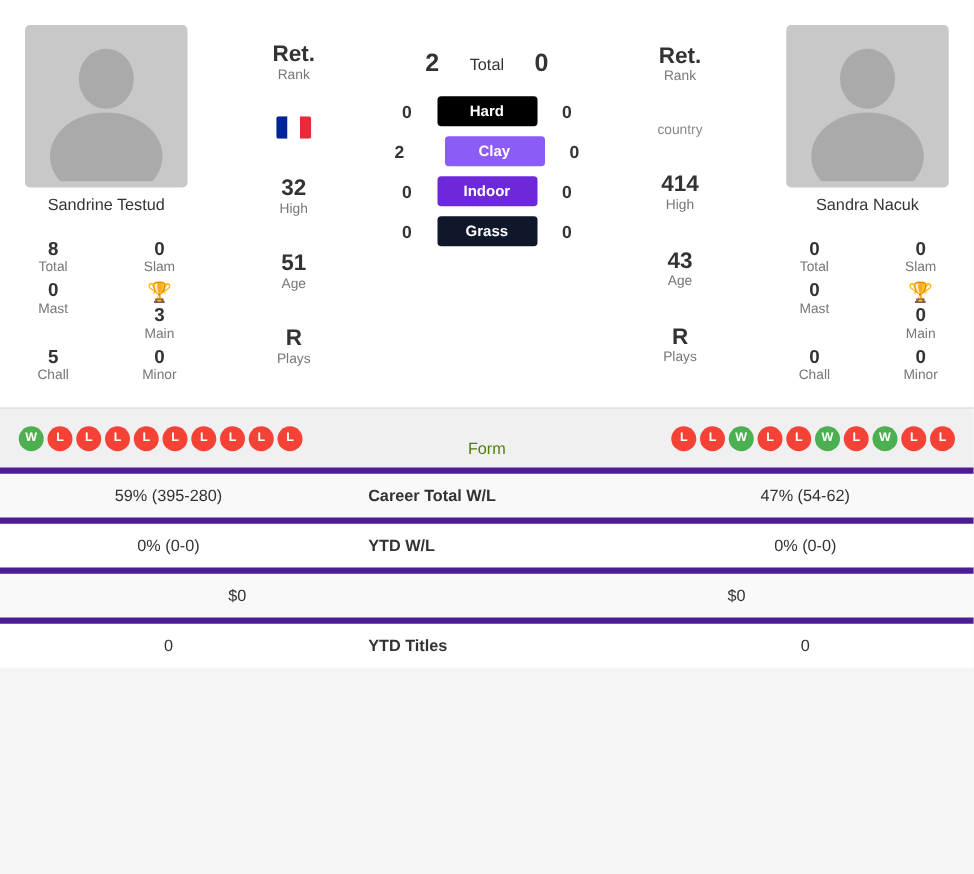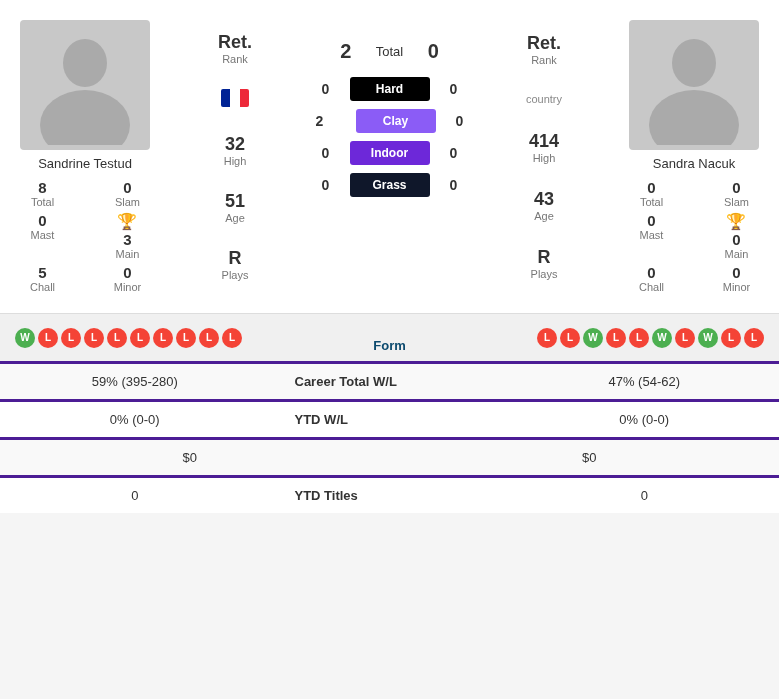--- a/index.html
+++ b/index.html
@@ -45,21 +45,21 @@
       justify-content: center;
       overflow: hidden;
       margin-bottom: 6px;
     }
 
     
     .player-name {
       font-size: 13px;
       font-weight: 400;
       text-align: center;
-      margin-bottom: 8px;
+      margin-bottom: 20px;
       color: #333;
     }
 
     .player-stats-grid {
       display: grid;
       grid-template-columns: 1fr 1fr;
       gap: 4px 10px;
       width: 100%;
       text-align: center;
     }
@@ -213,29 +213,29 @@
       font-size: 10px;
       font-weight: bold;
       color: #fff;
     }
 
     .badge-w { background: #4caf50; }
     .badge-l { background: #f44336; }
 
     .form-label {
       font-size: 13px;
-      font-weight: bold;
-      color: #0c4a6e;
+      font-weight: normal;
+      color: #4d7c0f;
       margin-top: 16px;
     }
 
     .stats-row {
       display: flex;
       align-items: center;
-      border-top: 3px solid #4c1d95;
+      border-top: 5px solid #4c1d95;
       background: #fff;
       gap: 20px;
     }
 
     .stats-row:nth-child(odd) {
       background: #f9f9f9;
     }
 
     .stats-left {
       flex: 1;

